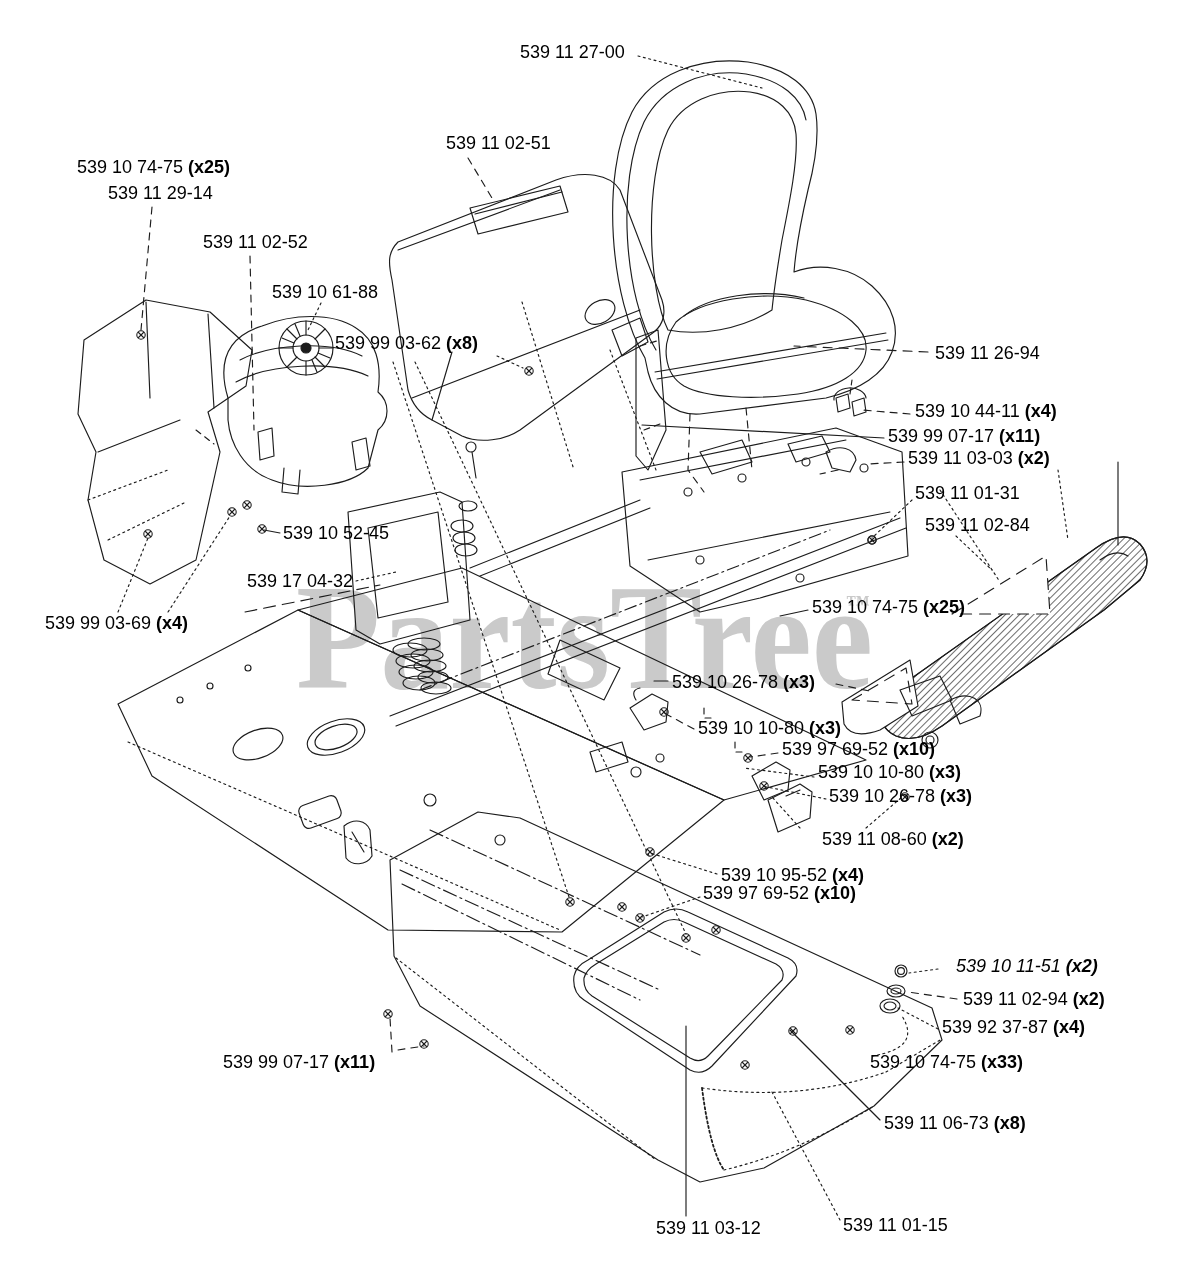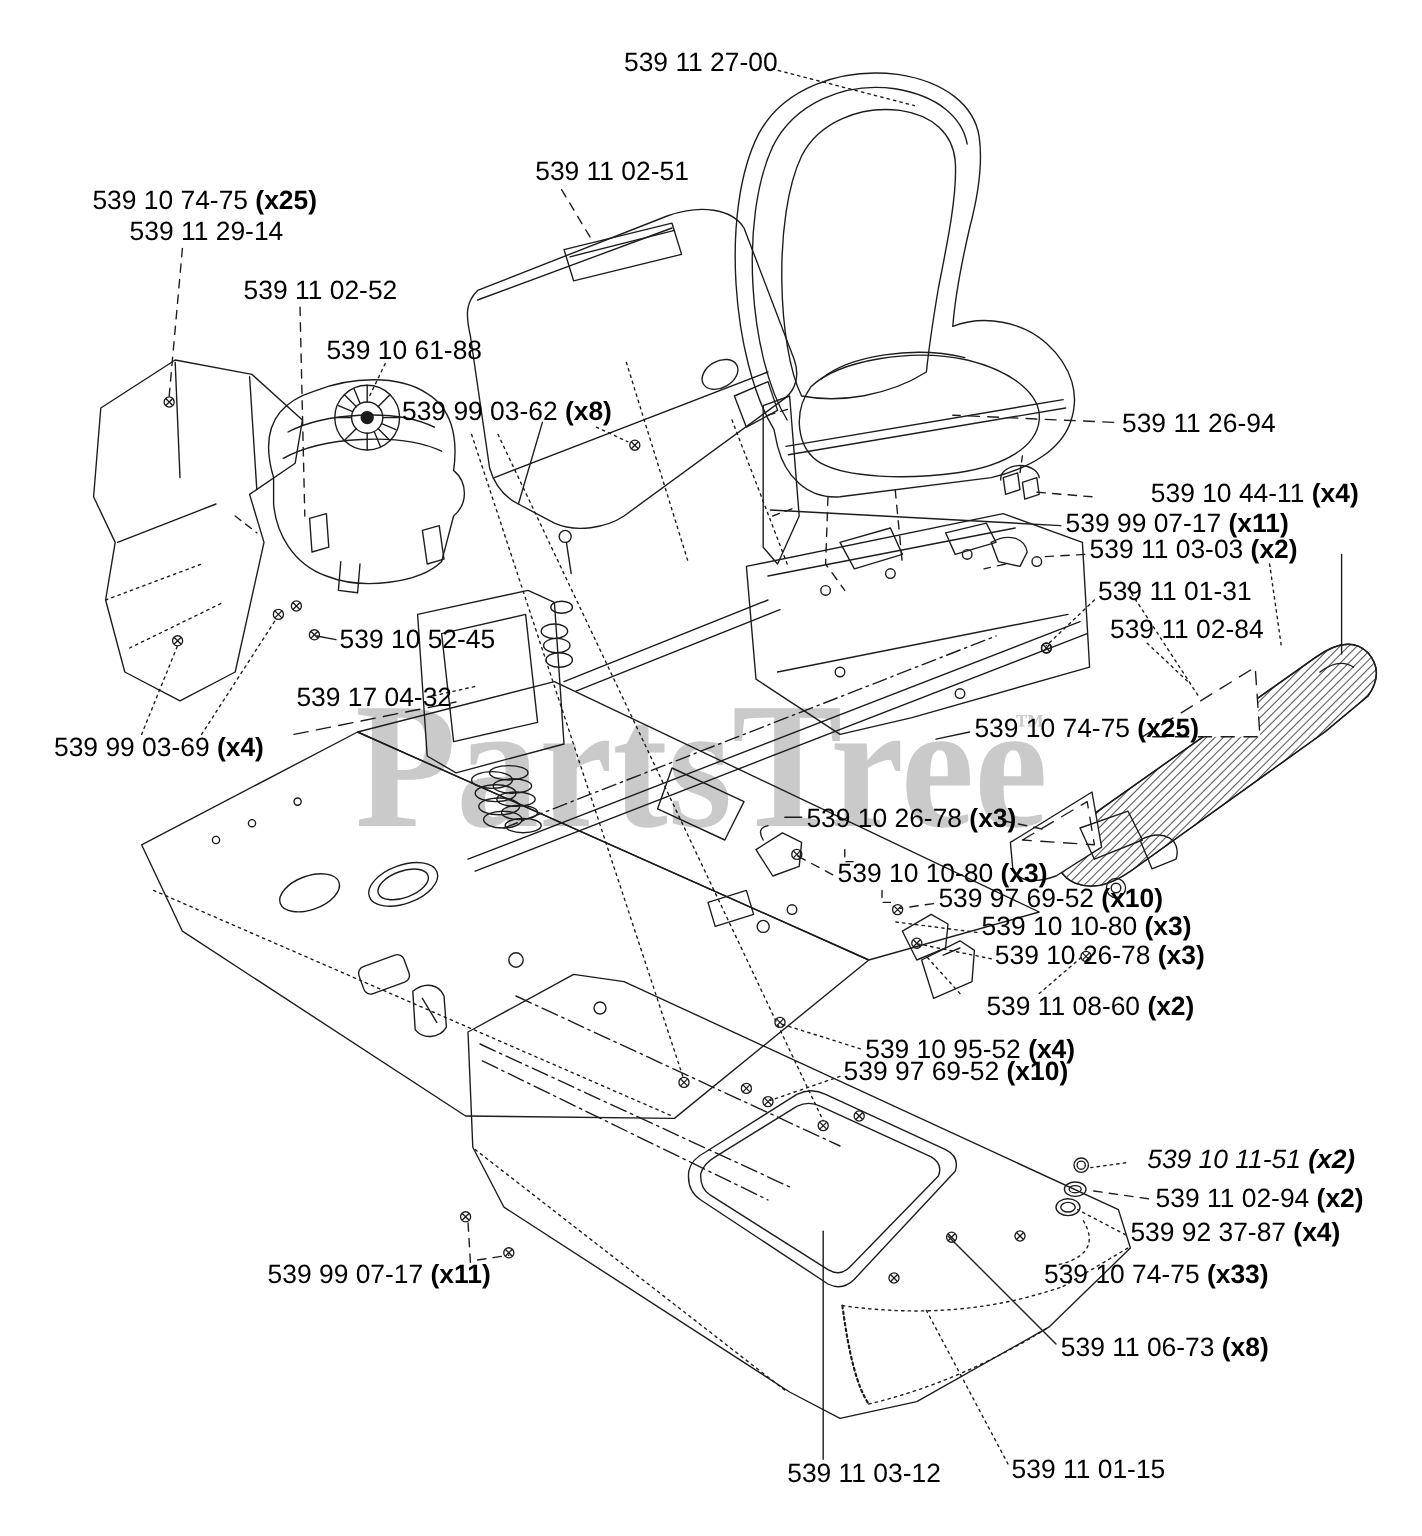--- a/index.html
+++ b/index.html
@@ -1,20 +1,20 @@
 <!DOCTYPE html>
 <html><head>
 <meta charset="utf-8">
 <style>
   html,body{margin:0;padding:0;background:#ffffff;}
   #stage{position:relative;width:1185px;height:1280px;background:#fff;overflow:hidden;
          font-family:"Liberation Sans",sans-serif;}
   #art{position:absolute;left:0;top:0;}
   #labels{position:absolute;left:0;top:0;width:100%;height:100%;}
-  .part-label{position:absolute;white-space:nowrap;font-size:22px;line-height:20px;color:#000;}
+  .part-label{position:absolute;white-space:nowrap;font-size:18px;line-height:20px;color:#000;}
   .part-label .qty{font-weight:700;}
 </style>
 </head>
 <body>
 
 <div id="stage">
 
 <svg id="art" width="1185" height="1280" viewBox="0 0 1185 1280">
   <defs>
     <pattern id="hatch" width="5" height="5" patternUnits="userSpaceOnUse" patternTransform="rotate(45)">
@@ -281,21 +281,21 @@
 
 <div id="labels">
       <div class="part-label" style="left: 520px; top: 42px;"><span>539 11 27-00</span></div>
       <div class="part-label" style="left: 77px; top: 157px;"><span>539 10 74-75</span><span class="qty"> (x25)</span></div>
       <div class="part-label" style="left: 108px; top: 183px;"><span>539 11 29-14</span></div>
       <div class="part-label" style="left: 203px; top: 232px;"><span>539 11 02-52</span></div>
       <div class="part-label" style="left: 272px; top: 282px;"><span>539 10 61-88</span></div>
       <div class="part-label" style="left: 335px; top: 333px;"><span>539 99 03-62</span><span class="qty"> (x8)</span></div>
       <div class="part-label" style="left: 446px; top: 133px;"><span>539 11 02-51</span></div>
       <div class="part-label" style="left: 935px; top: 343px;"><span>539 11 26-94</span></div>
-      <div class="part-label" style="left: 915px; top: 401px; margin-left: 44px;"><span>539 10 44-11</span><span class="qty"> (x4)</span></div>
+      <div class="part-label" style="left: 915px; top: 401px;"><span>539 10 44-11</span><span class="qty"> (x4)</span></div>
       <div class="part-label" style="left: 888px; top: 426px;"><span>539 99 07-17</span><span class="qty"> (x11)</span></div>
       <div class="part-label" style="left: 908px; top: 448px;"><span>539 11 03-03</span><span class="qty"> (x2)</span></div>
       <div class="part-label" style="left: 915px; top: 483px;"><span>539 11 01-31</span></div>
       <div class="part-label" style="left: 925px; top: 515px;"><span>539 11 02-84</span></div>
       <div class="part-label" style="left: 283px; top: 523px;"><span>539 10 52-45</span></div>
       <div class="part-label" style="left: 247px; top: 571px;"><span>539 17 04-32</span></div>
       <div class="part-label" style="left: 45px; top: 613px;"><span>539 99 03-69</span><span class="qty"> (x4)</span></div>
       <div class="part-label" style="left: 812px; top: 597px;"><span>539 10 74-75</span><span class="qty"> (x25)</span></div>
       <div class="part-label" style="left: 672px; top: 672px;"><span>539 10 26-78</span><span class="qty"> (x3)</span></div>
       <div class="part-label" style="left: 698px; top: 718px;"><span>539 10 10-80</span><span class="qty"> (x3)</span></div>

